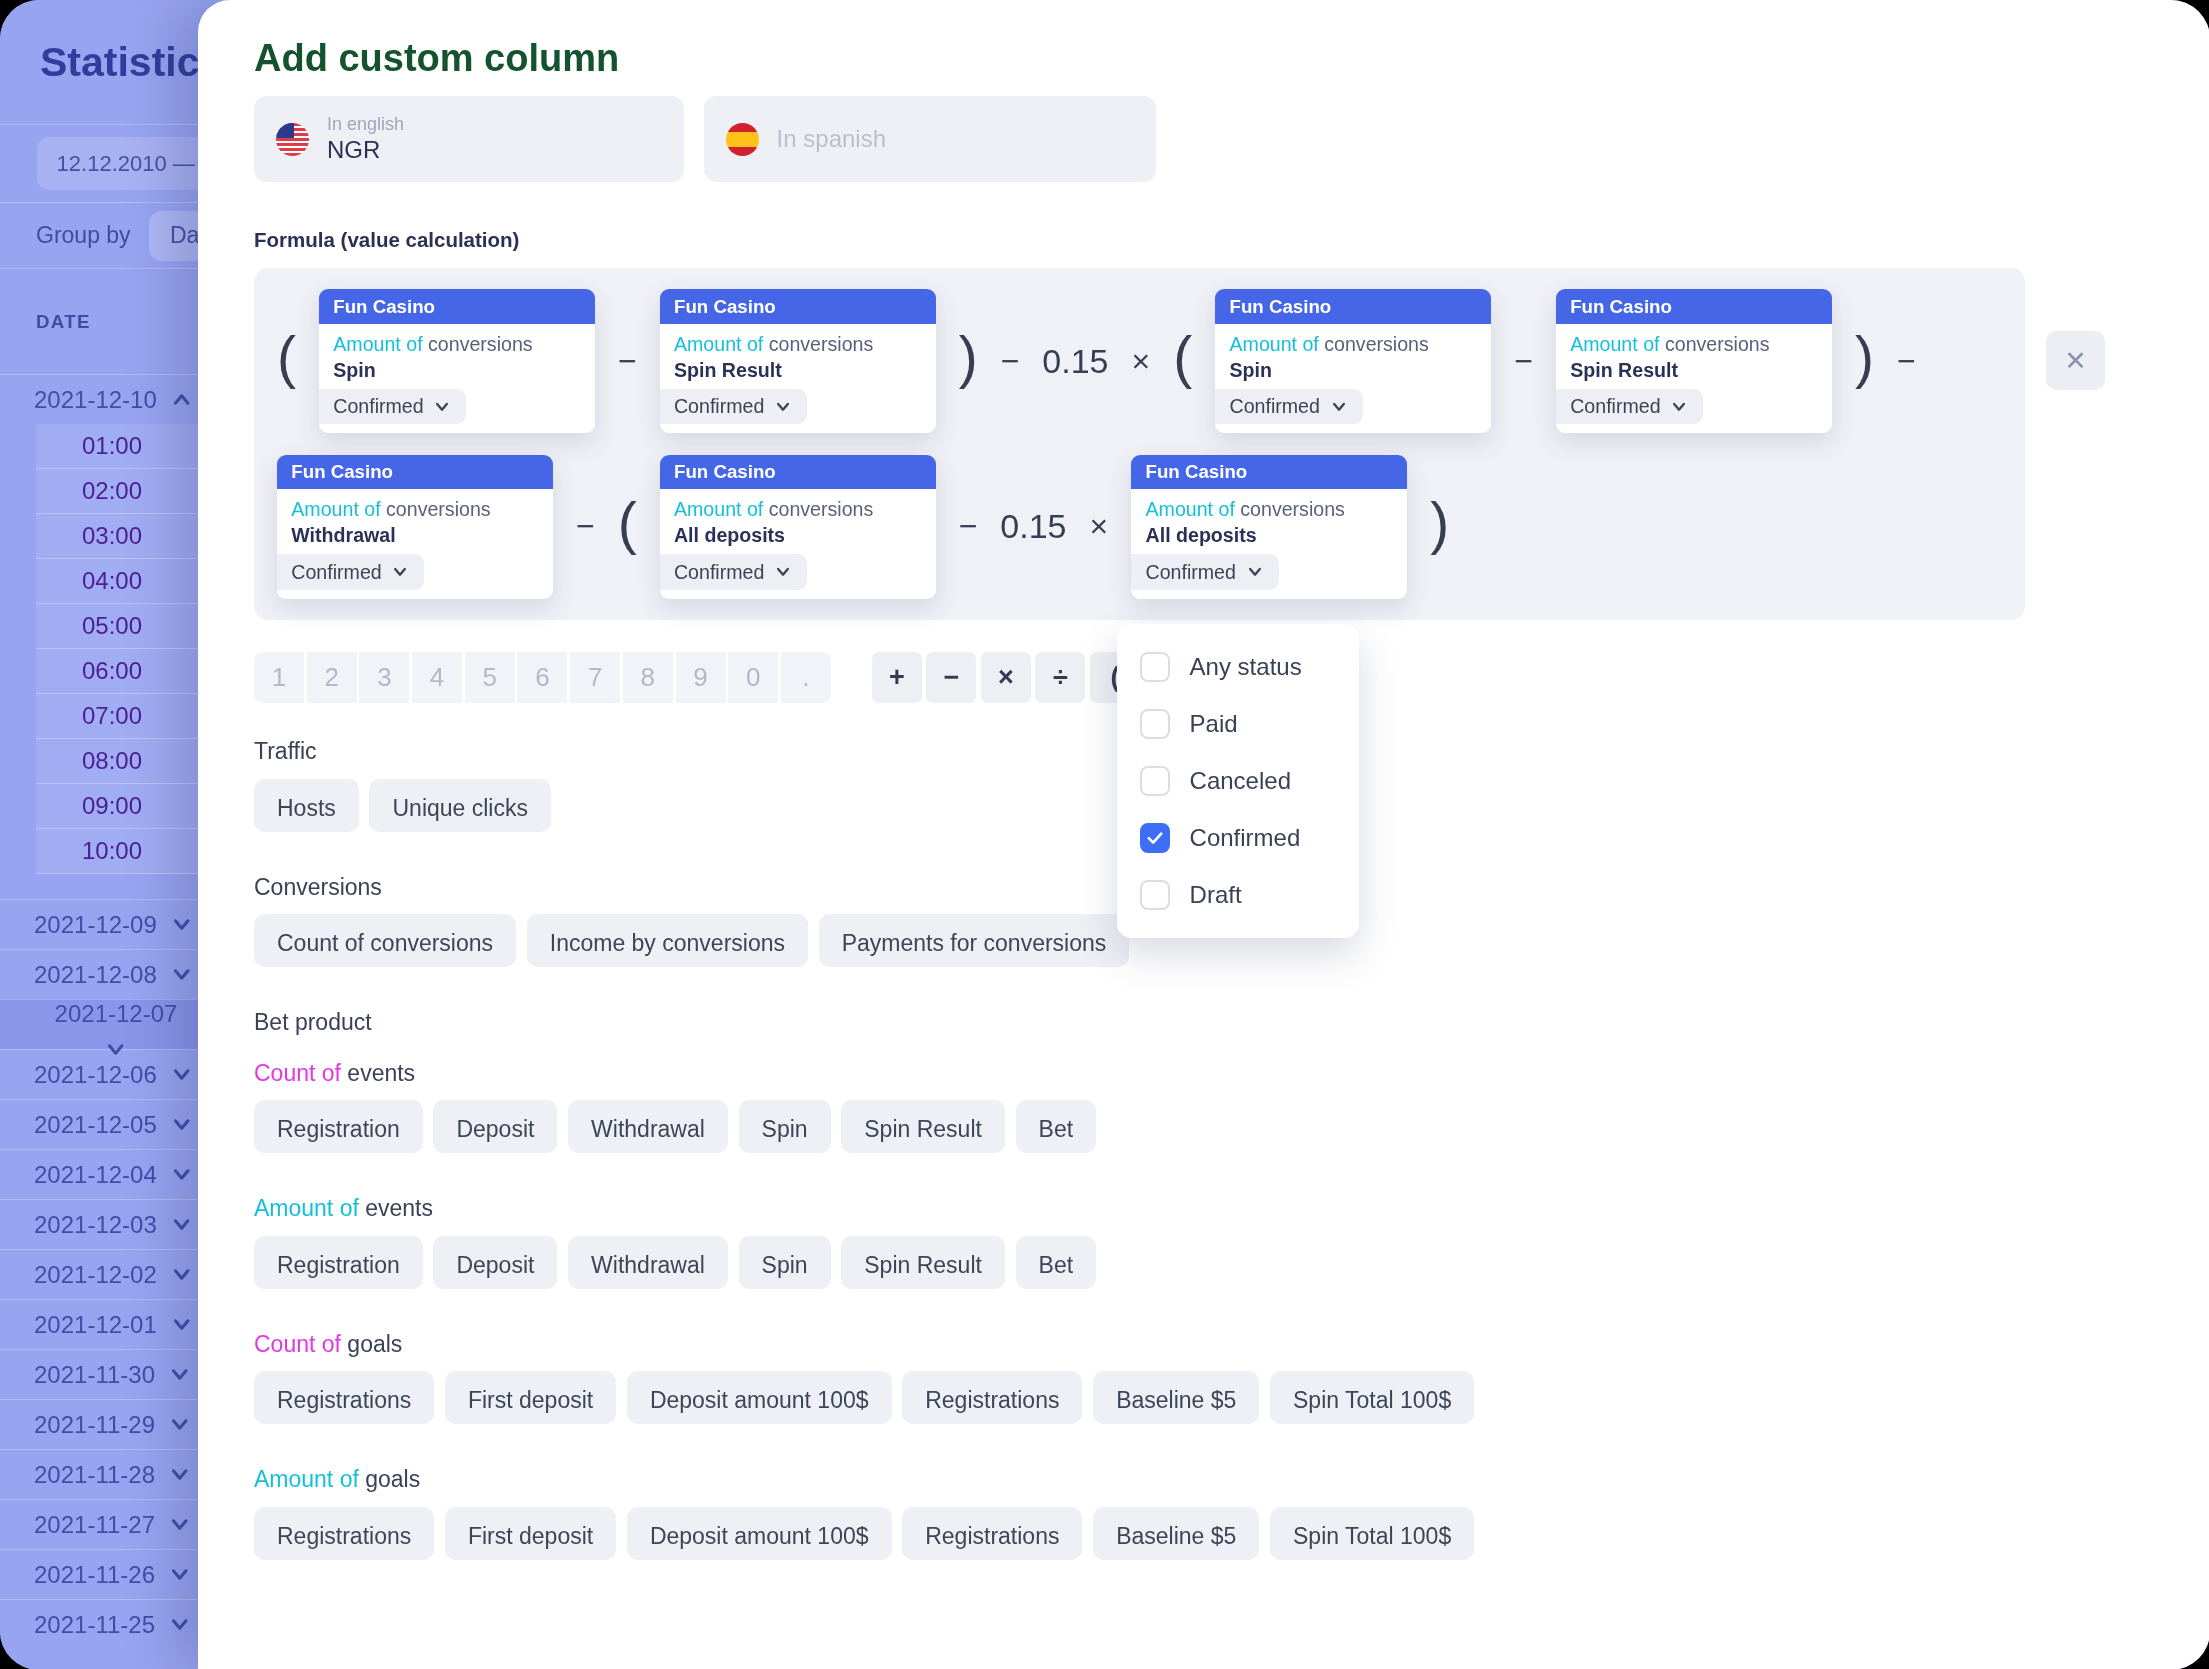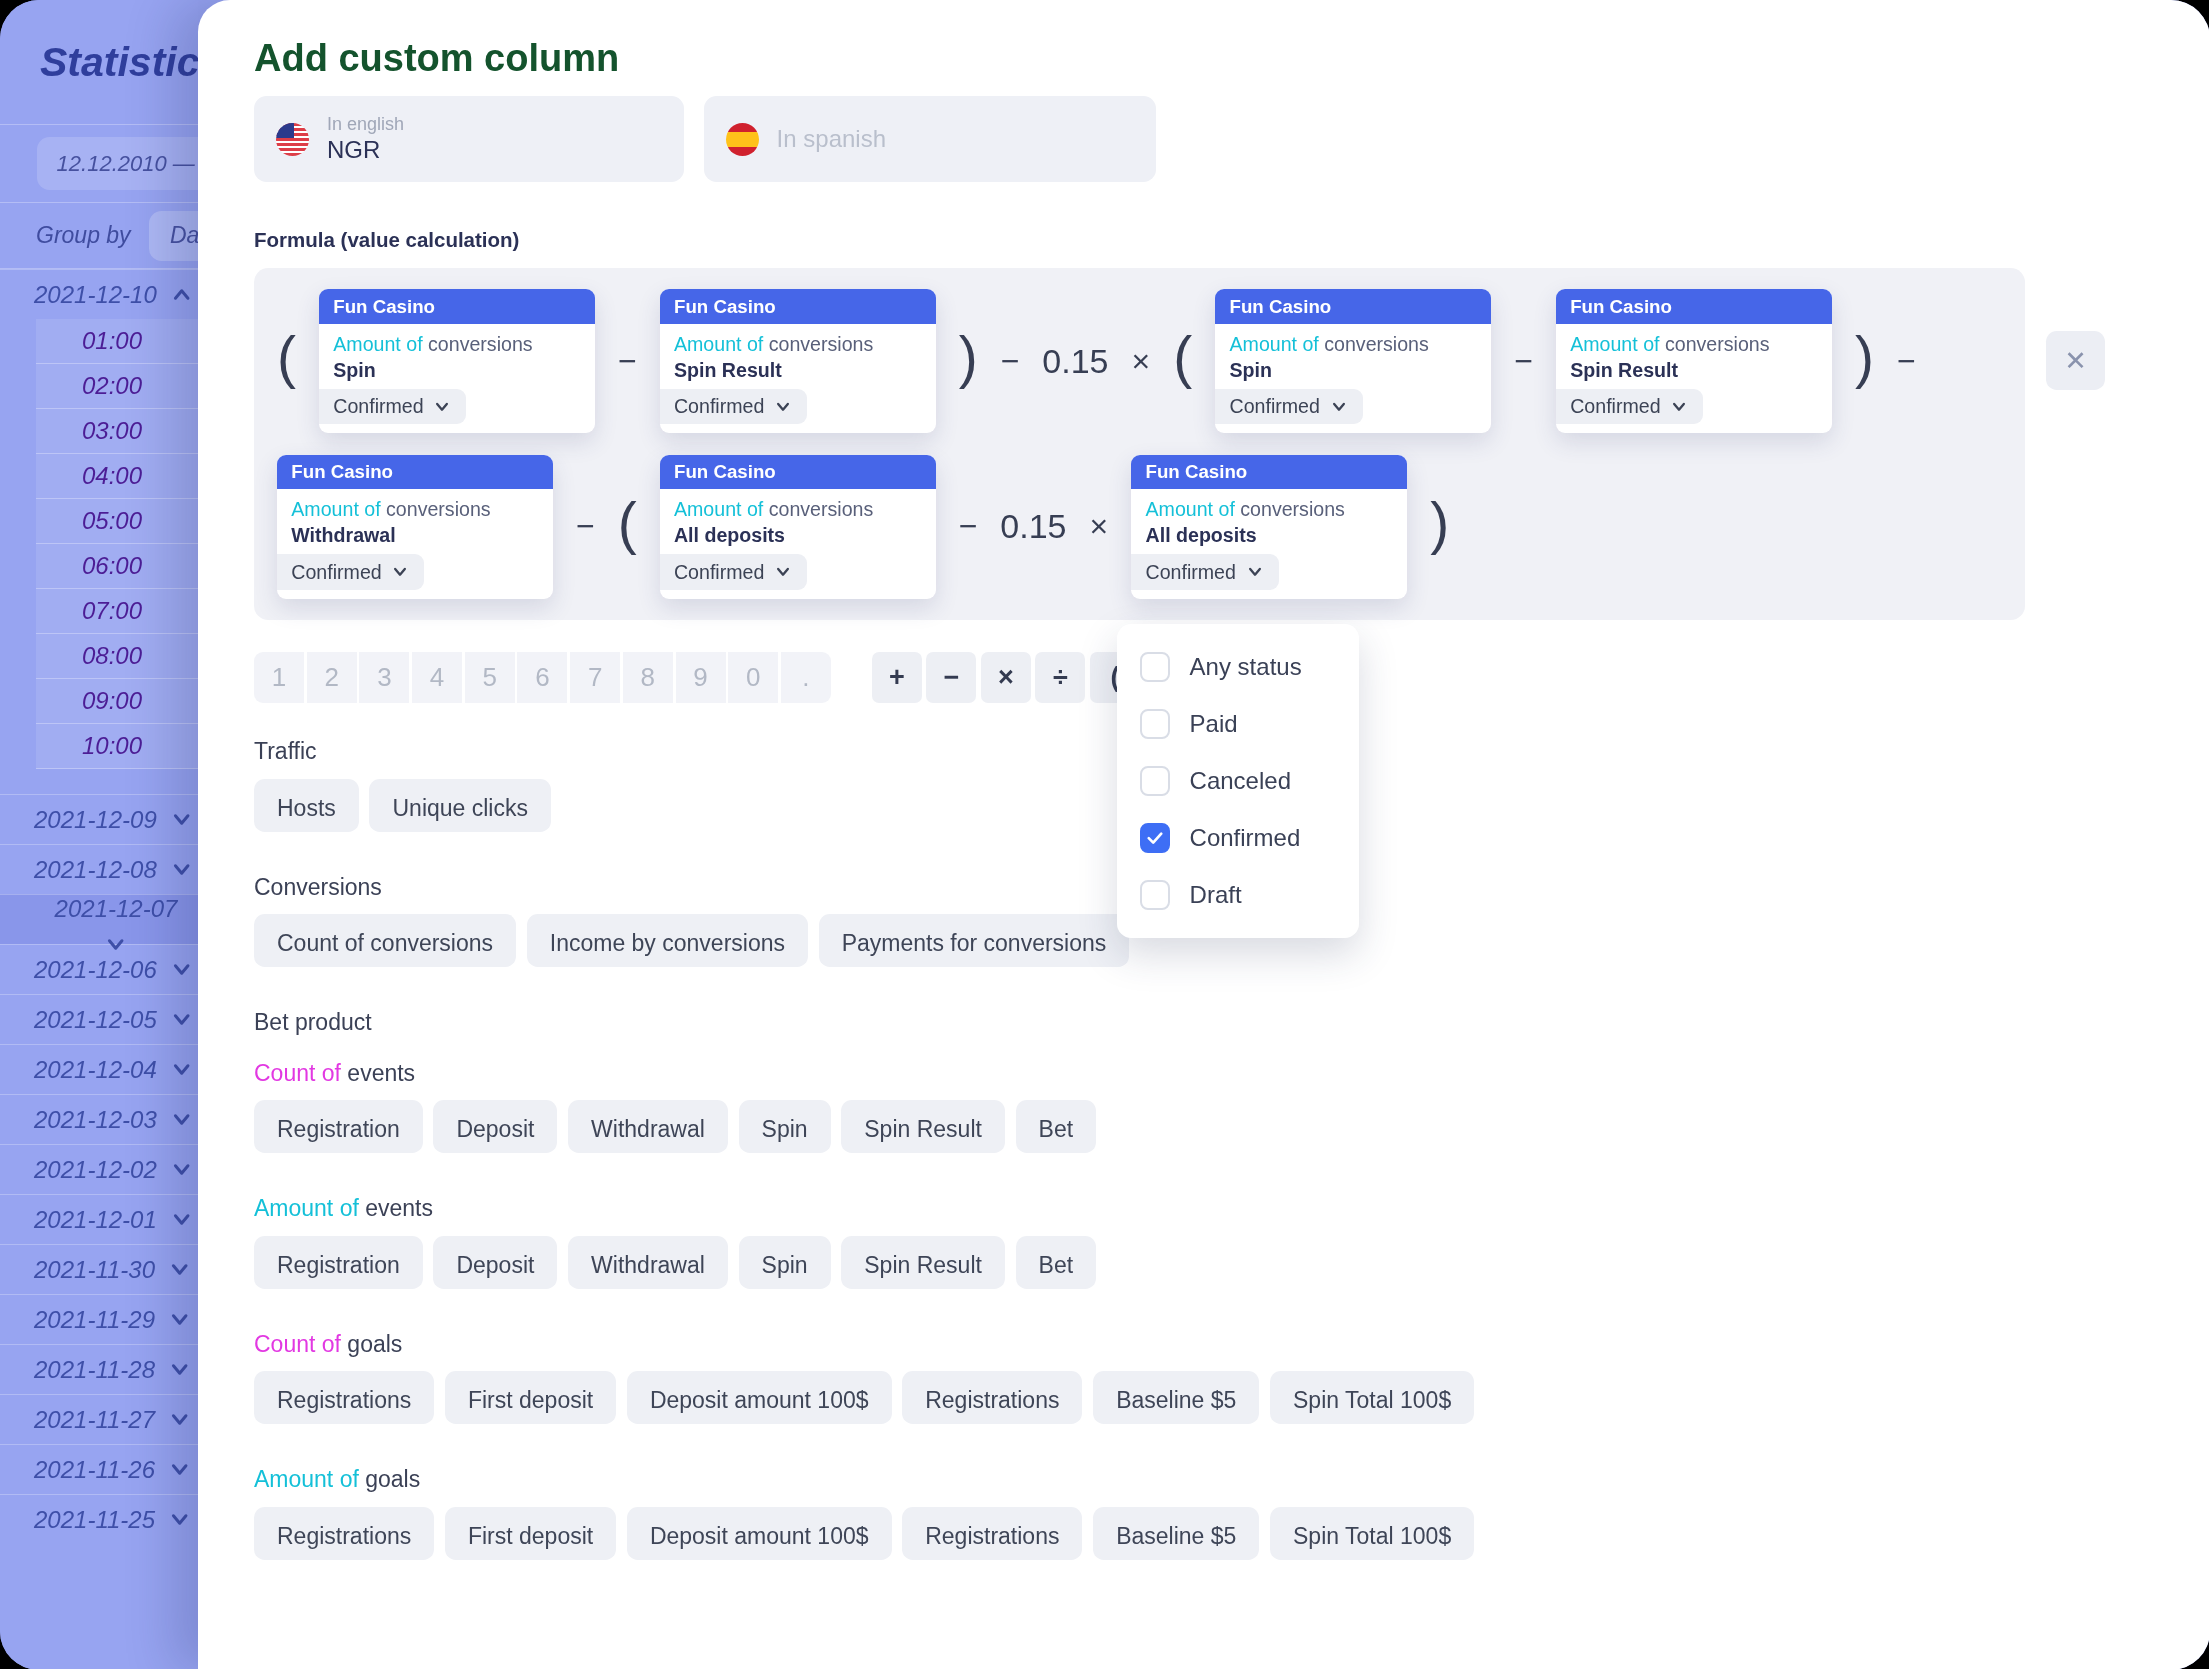--- a/index.html
+++ b/index.html
@@ -1,21 +1,21 @@
 <!DOCTYPE html>
 <html style="font-size:14.3px"><head>
 <meta charset="utf-8">
 <style>
   * { margin:0; padding:0; box-sizing:border-box; }
   html,body { background:#000; }
   body { font-family:"Liberation Sans", sans-serif; }
   .app { position:relative; width:2210px; height:1670px; border-radius:39px; overflow:hidden; background:#96a3f0; }
 
   
-  .sidebar { position:absolute; left:0; top:0; width:198px; height:100%; background:#97a4f1; overflow:hidden;font-style:italic; }
+  .sidebar { position:absolute; left:0; top:0; width:198px; height:100%; background:#97a4f1; overflow:hidden; }
   .sb-top { height:125px; display:flex; align-items:center; padding-left:40px; border-bottom:0.9px solid rgba(255,255,255,.28); }
   .sb-title { font-size:41px; font-weight:700; color:#2f3e9c; white-space:nowrap; }
   .sb-filter { height:78px; display:flex; align-items:center; padding-left:37px; border-bottom:0.9px solid rgba(255,255,255,.28); }
   .sb-range-pill { width:205px; height:53px; background:rgba(255,255,255,.16); border-radius:12.5px; display:flex; align-items:center; padding-left:19.6px; font-size:22px; color:#46519f; white-space:nowrap; flex:none; }
   .sb-group { height:66px; display:flex; align-items:center; padding-left:36px; gap:18px; border-bottom:0.9px solid rgba(255,255,255,.28); }
   .sb-group-label { font-size:23px; color:#3f4c9f; white-space:nowrap; }
   .sb-group-pill { width:107px; height:50px; background:rgba(255,255,255,.22); border-radius:12.5px; display:flex; align-items:center; padding-left:21.4px; font-size:23px; color:#46519f; flex:none; }
   .sb-date-head { height:105px; display:flex; align-items:center; padding-left:36px; }
   .sb-date-head span { font-size:18.7px; font-weight:700; letter-spacing:1.3px; color:#3c4da4; }
   .date-row { height:50px; display:flex; align-items:center; padding-left:34px; gap:14.3px; border-top:0.9px solid rgba(255,255,255,.25); white-space:nowrap; }
@@ -100,20 +100,23 @@
       <div class="sb-range-pill" data-name="date-range-picker">
         <span data-name="date-range-value">12.12.2010 — 1</span>
       </div>
     </div>
     <div class="sb-group" data-name="group-by-band">
       <span class="sb-group-label" data-name="group-by-label">Group by</span>
       <div class="sb-group-pill" data-name="group-by-select">
         <span data-name="group-by-value">Da</span>
       </div>
     </div>
+    <div class="sb-date-head" data-name="date-column-header">
+      <span data-name="date-column-header-label">DATE</span>
+    </div>
     <div class="date-row" data-name="sidebar-expanded-date-row">
       <span class="dr-label" data-name="date-label">2021-12-10</span>
     <span class="chev" data-name="chevron-up-icon">
           <svg width="21.4" height="15" viewBox="0 0 16 12">
             <polyline points="3,9 8,3 13,9" fill="none" stroke="#3e4fa8" stroke-width="2.4" stroke-linecap="round" stroke-linejoin="round"></polyline>
           </svg>
         </span>
       </div>
     <div class="hours" data-name="sidebar-hours">
         <div class="hour-row" data-name="sidebar-hour-row">01:00</div>

